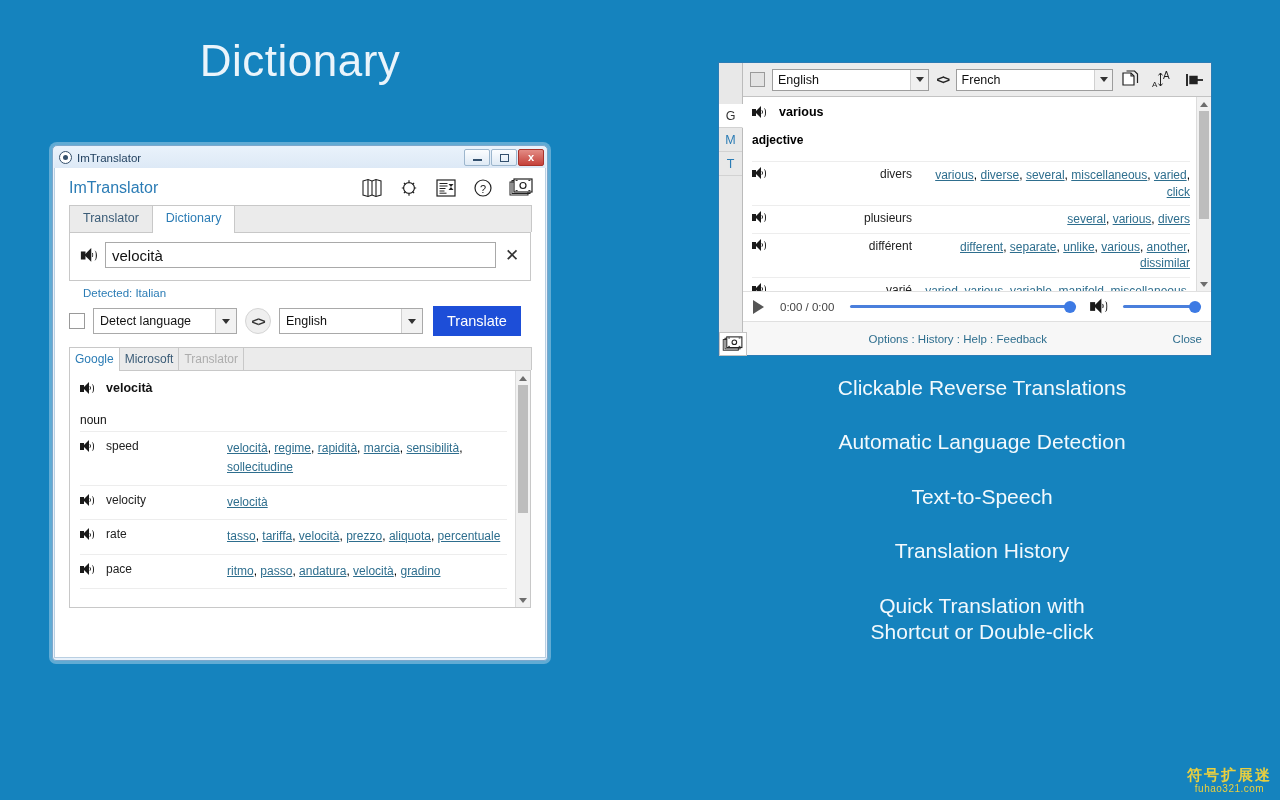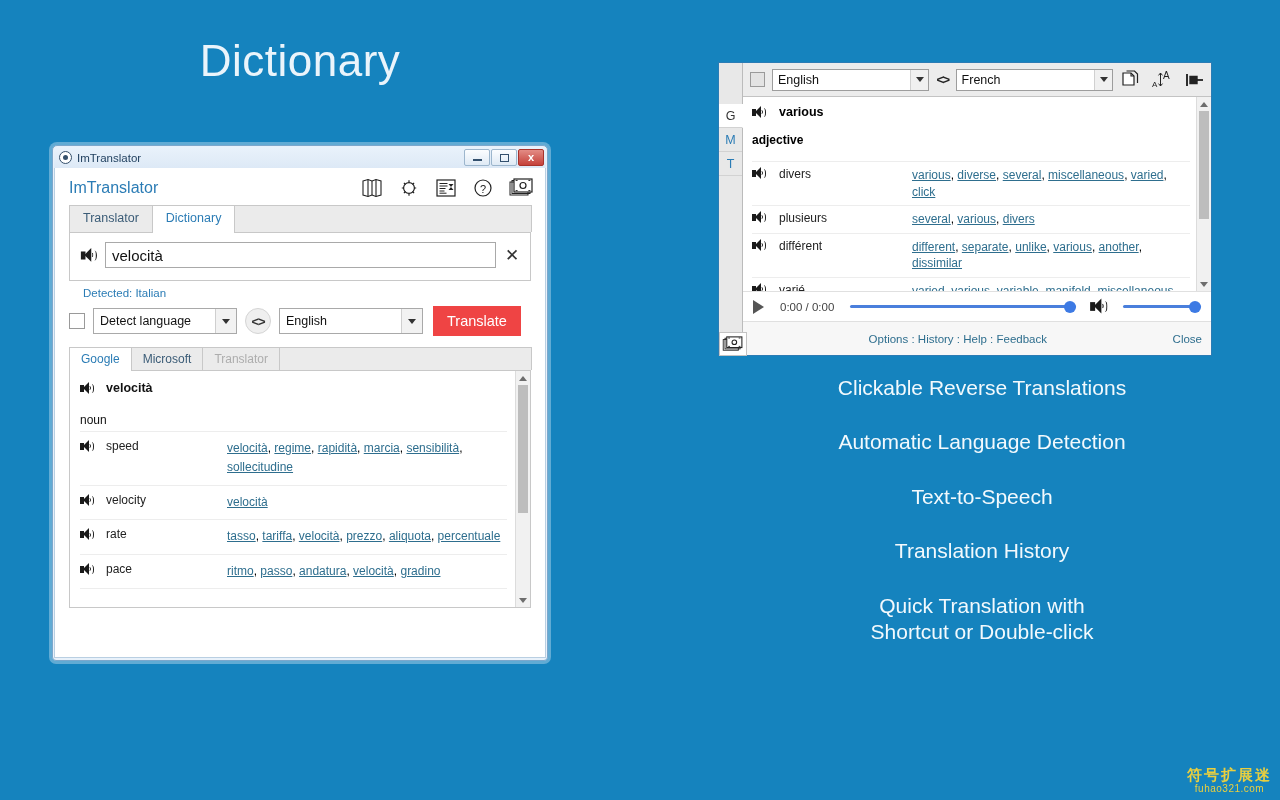--- a/index.html
+++ b/index.html
@@ -187,30 +187,30 @@
     display: flex; align-items: center; justify-content: center;
   }
   .caret { width:0;height:0;border-left:4px solid transparent;border-right:4px solid transparent;border-top:5px solid #333; }
   .swapbtn {
     width: 26px; height: 26px; border-radius: 50%;
     background: #efefef; border: 1px solid #d4d4d4;
     display: flex; align-items: center; justify-content: center;
     font-size: 13px; color: #333; font-weight: bold; letter-spacing: -1px;
   }
   .translate-btn {
-    background: #ef4444; color: #fff;
+    background: #1d4ed8; color: #fff;
     font-size: 14.5px;
     padding: 6px 14px; height: 30px;
     display: flex; align-items: center; justify-content: center;
     border: none; margin-left: 2px;
   }
 
   .provider-tabs { display: flex; align-items: flex-end; height: 25px; border-bottom: 1px solid #c8c8c8; }
   .ptab {
-    font-size: 12px; padding: 4px 11px;
+    font-size: 12px; padding: 4px 5px;
     border: 1px solid #c8c8c8; border-bottom: none;
     background: #ebebeb; color: #3b5c77; margin-right: -1px;
   }
   .ptab.active { background: #fff; color: #2b7cb5; margin-bottom: -1px; padding-bottom: 5px; position: relative; z-index:2;}
   .ptab.disabled { color: #adadad; }
   .ptab.filler { flex: 1; color: transparent; }
 
   .resultpane {
     border: 1px solid #c8c8c8; border-top: none;
     height: 237px;
@@ -280,21 +280,21 @@
     display: flex; align-items: center; padding-left: 5px;
   }
   .rw-sel .arrowbox { position:absolute; right:0;top:0;bottom:0;width:18px;background:#f0f0f0;border-left:1px solid #d0d0d0;display:flex;align-items:center;justify-content:center;}
   .swap2 { font-size: 13px; color: #222; font-weight: bold; letter-spacing: -1.5px; }
   .rw-tb-icons { margin-left: auto; display: flex; align-items: center; gap: 10px; }
 
   .rw-body { flex: 1; display: flex; min-height: 0; }
   .rw-content { flex: 1; padding: 8px 6px 0 9px; overflow: hidden; }
   .rw-headword { display: flex; align-items: center; gap: 12px; font-size: 12.5px; font-weight: bold; padding-bottom: 14px; }
   .rw-pos { font-size: 12px; font-weight: bold; padding-bottom: 14px; border-bottom: 1px solid #ededed; }
-  .rw-entry { display: flex; align-items: flex-start; border-bottom: 1px solid #ededed; padding: 5px 0; }
+  .rw-entry { display: flex; align-items: flex-start; border-bottom: 1px solid #ededed; padding: 5px 0; text-align: right; }
   .rw-entry .term { width: 145px; font-size: 12px; padding-left: 12px; color: #222; }
   .rw-entry .trans { flex: 1; font-size: 12px; line-height: 1.38; }
   .rw-entry .trans a { color: #2e6e8e; text-decoration: underline; }
 
   .rw-player {
     height: 30px; border-top: 1px solid #e0e0e0;
     display: flex; align-items: center; gap: 16px; padding: 0 10px;
   }
   .play-tri { width:0;height:0;border-top:7px solid transparent;border-bottom:7px solid transparent;border-left:11px solid #555; }
   .tm { font-size: 11.5px; color: #444; }

